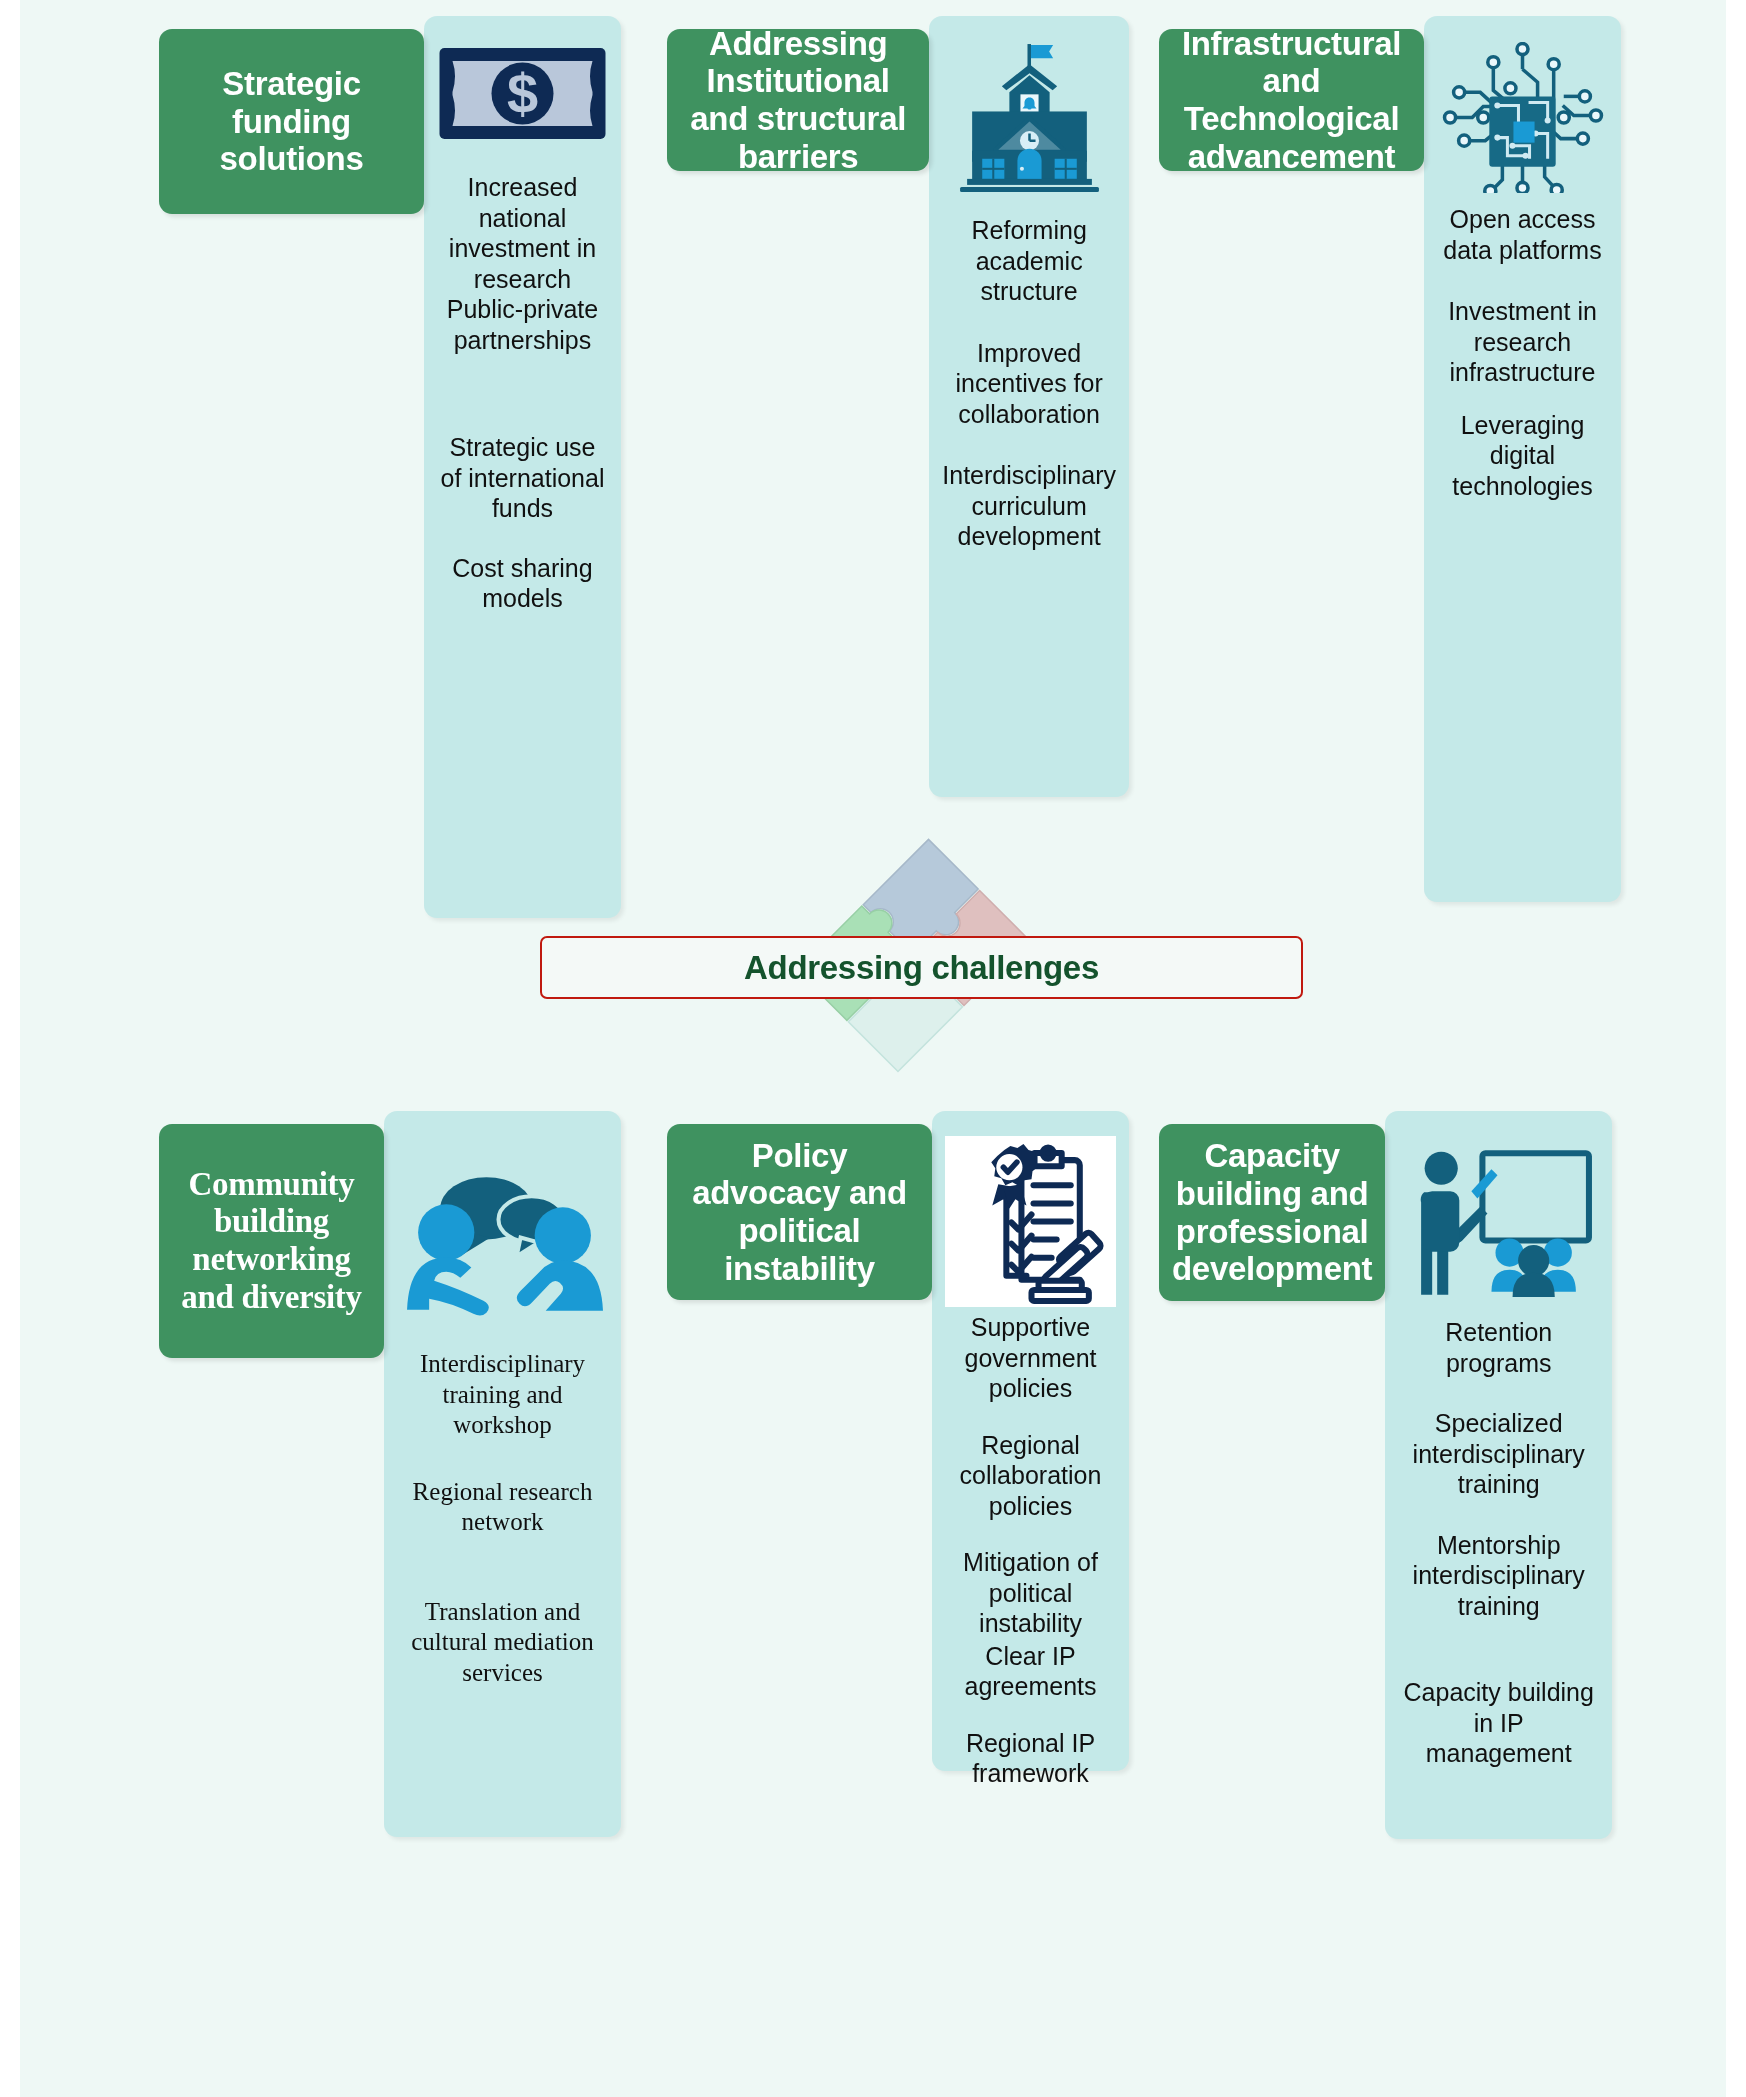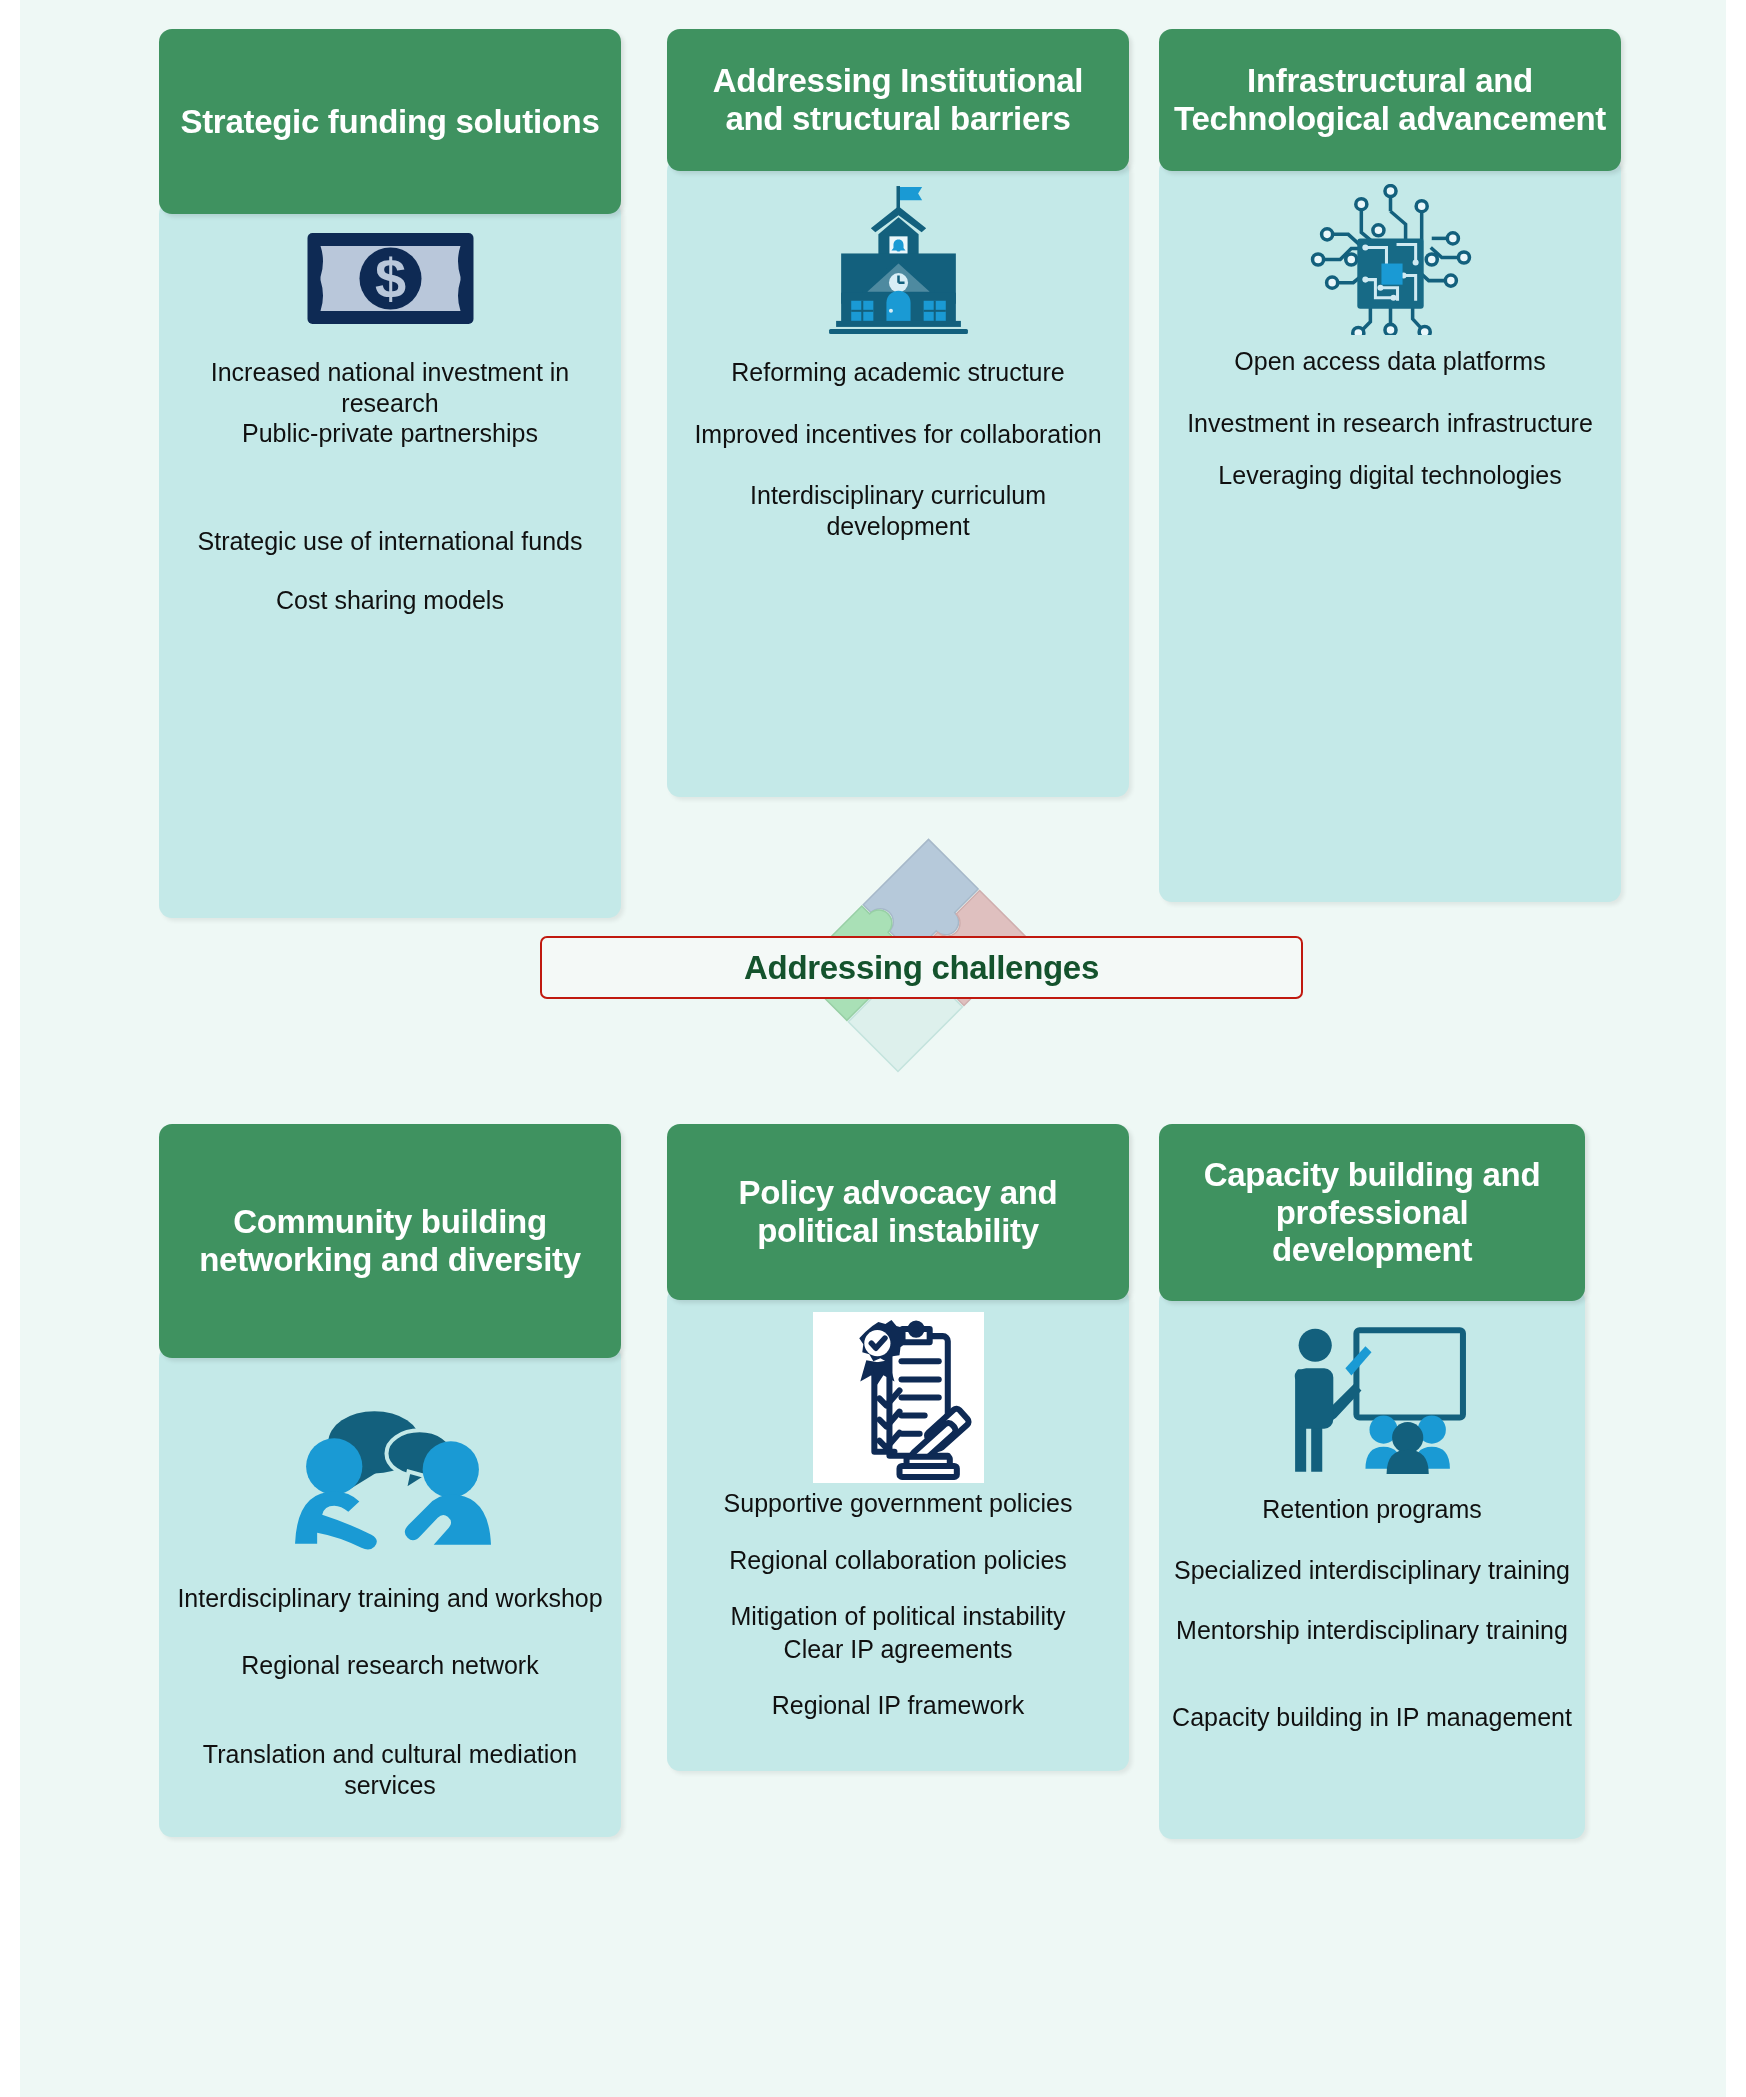--- a/index.html
+++ b/index.html
@@ -23,21 +23,21 @@
     top: 0px;
     width: 1706px;
     height: 2097px;
     background: #eef8f5;
   }
 
   
   .card {
     position: absolute;
     display: flex;
-    flex-direction: column;
+    flex-direction: row;
     align-items: stretch;
   }
   .card-header {
     background: #3f9260;
     color: #ffffff;
     border-radius: 13px;
     box-shadow: 3px 3px 4.5px rgba(0,0,0,0.10);
     display: flex;
     align-items: center;
     justify-content: center;
@@ -115,21 +115,21 @@
     letter-spacing: -0.3px;
   }
 
   
   #card-0 { left: 139px; top: 29px;   width: 462px;  height: 889px; }
   #card-0 .card-header { height: 185px; font-size: 33px; }
   #card-1 { left: 647px; top: 29px;  width: 462px;  height: 768px; }
   #card-1 .card-header { height: 142px; font-size: 33px; }
   #card-2 { left: 1139px; top: 29px;  width: 462px;  height: 873px; }
   #card-2 .card-header { height: 142px; font-size: 33px; }
-  #card-3 { left: 139px; top: 1124px; width: 462px;  height: 713px; }
+  #card-3 { left: 139px; top: 1124px; width: 462px;  height: 713px; font-family: Liberation Serif, serif; }
   #card-3 .card-header { height: 234px; font-size: 33px; }
   #card-4 { left: 647px; top: 1124px; width: 462px; height: 647px; }
   #card-4 .card-header { height: 176px; font-size: 33px; }
   #card-5 { left: 1139px; top: 1124px; width: 426px; height: 715px; }
   #card-5 .card-header { height: 177px; font-size: 33px; }
 </style>
 </head>
 <body>
 
 <div id="canvas">

